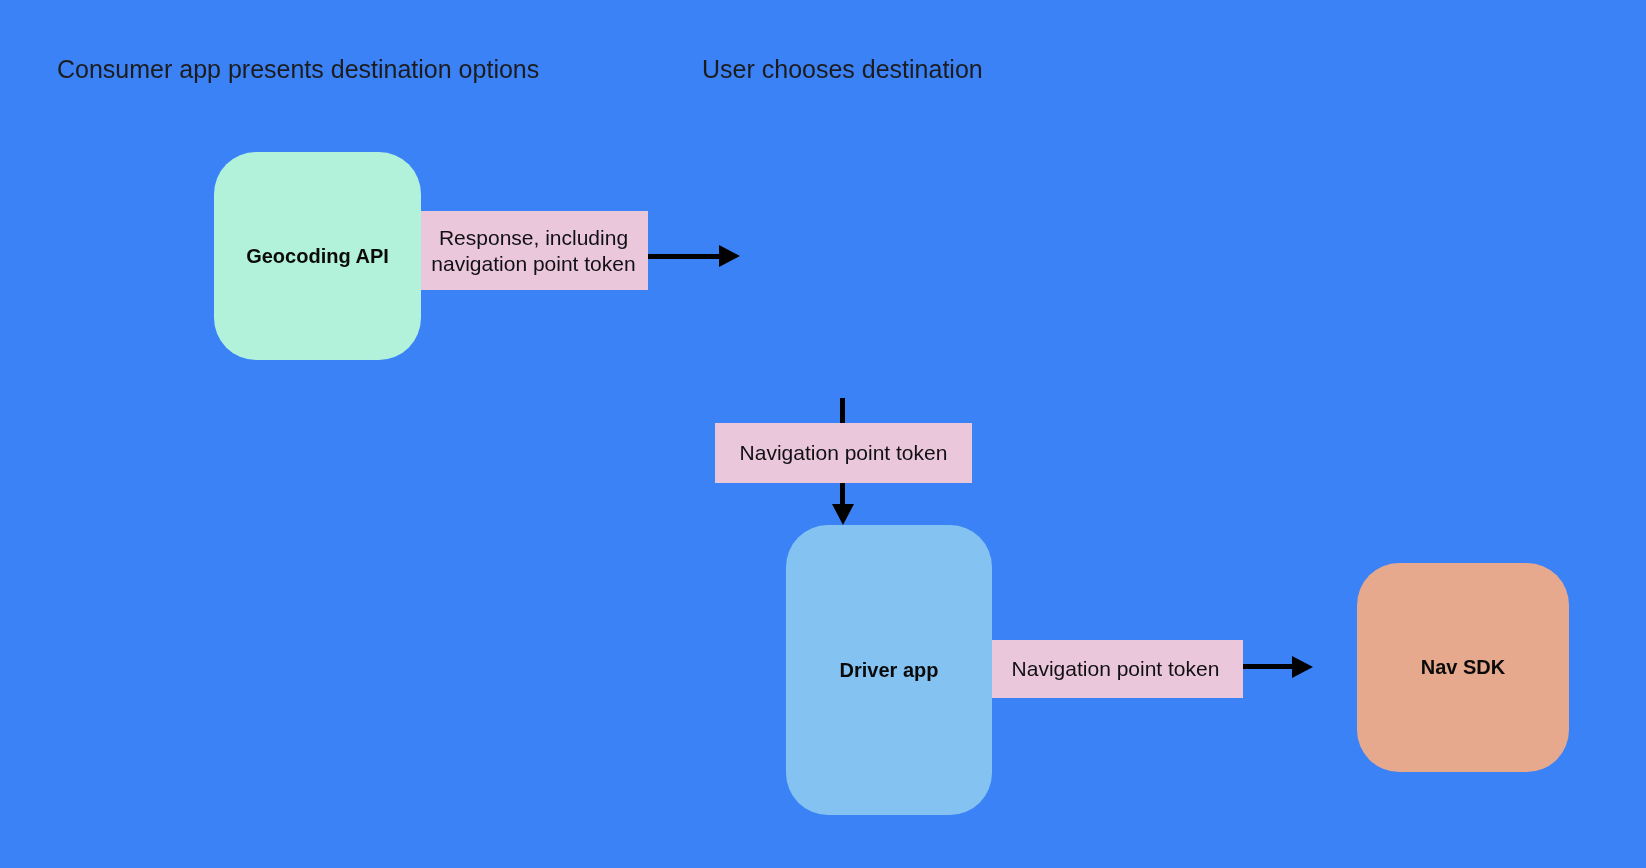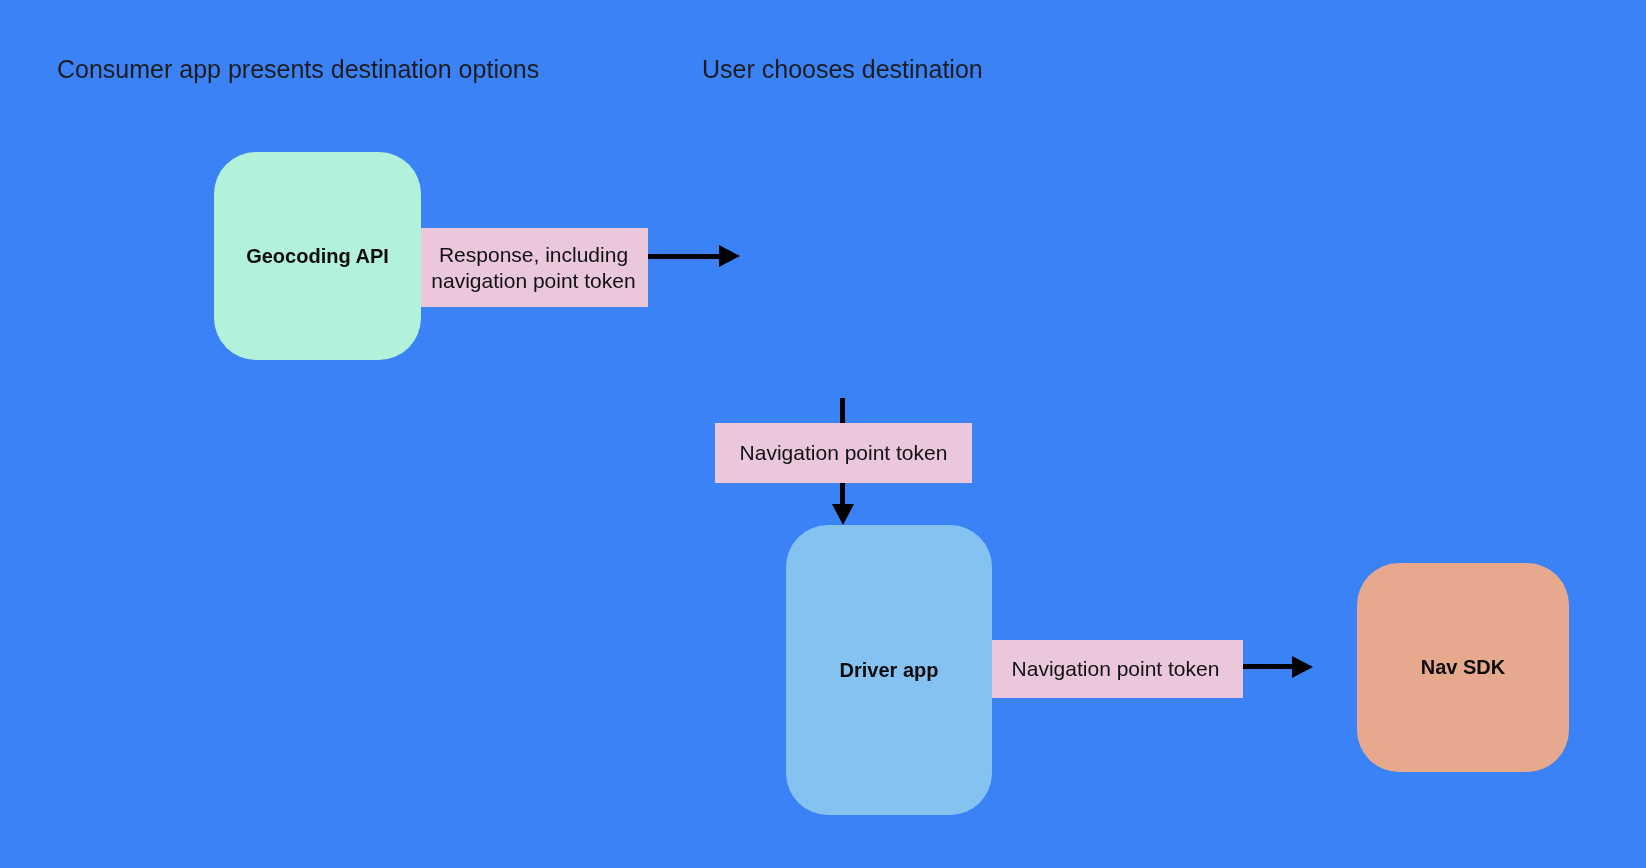--- a/index.html
+++ b/index.html
@@ -49,21 +49,21 @@
     background: #ebc7dc;
     color: #111113;
     font-size: 21px;
     line-height: 1.22;
     display: flex;
     align-items: center;
     justify-content: center;
     text-align: center;
     z-index: 2;
   }
-  #label-response { left: 419px; top: 228px; width: 229px; height: 79px; padding: 16px 4px; box-sizing: border-box; }
+  #label-response { left: 419px; top: 211px; width: 229px; height: 79px; padding: 16px 4px; box-sizing: border-box; }
   #label-token-mid { left: 715px; top: 423px; width: 257px; height: 60px; }
   #label-token-right { left: 988px; top: 640px; width: 255px; height: 58px; }
 
   .arrow-line {
     position: absolute;
     background: #000000;
     z-index: 1;
   }
   #line-geo-consumer { left: 377px; top: 254px; width: 345px; height: 5px; }
   #line-consumer-driver { left: 840px; top: 398px; width: 5px; height: 110px; }

